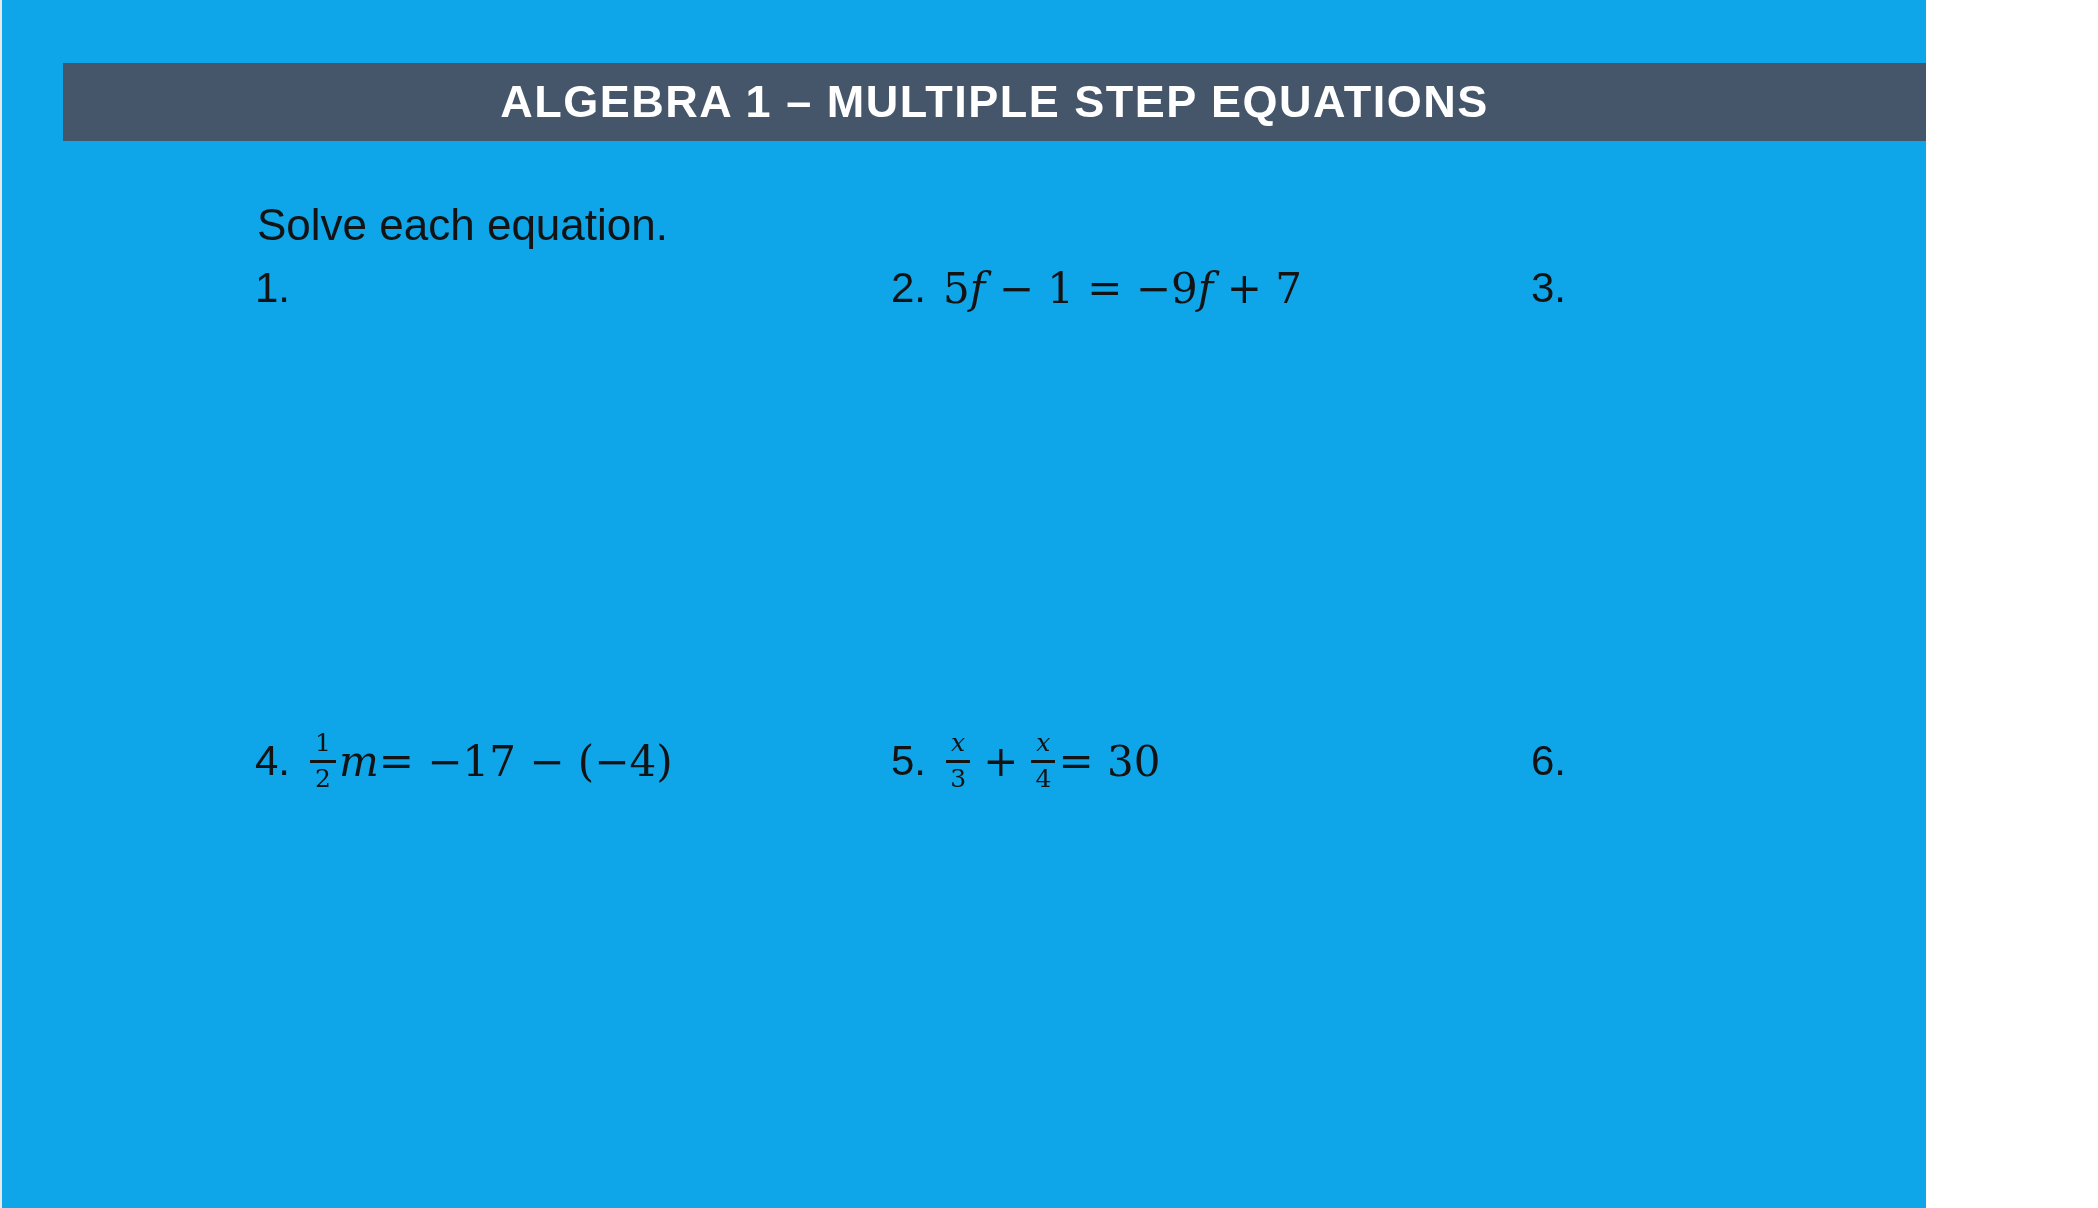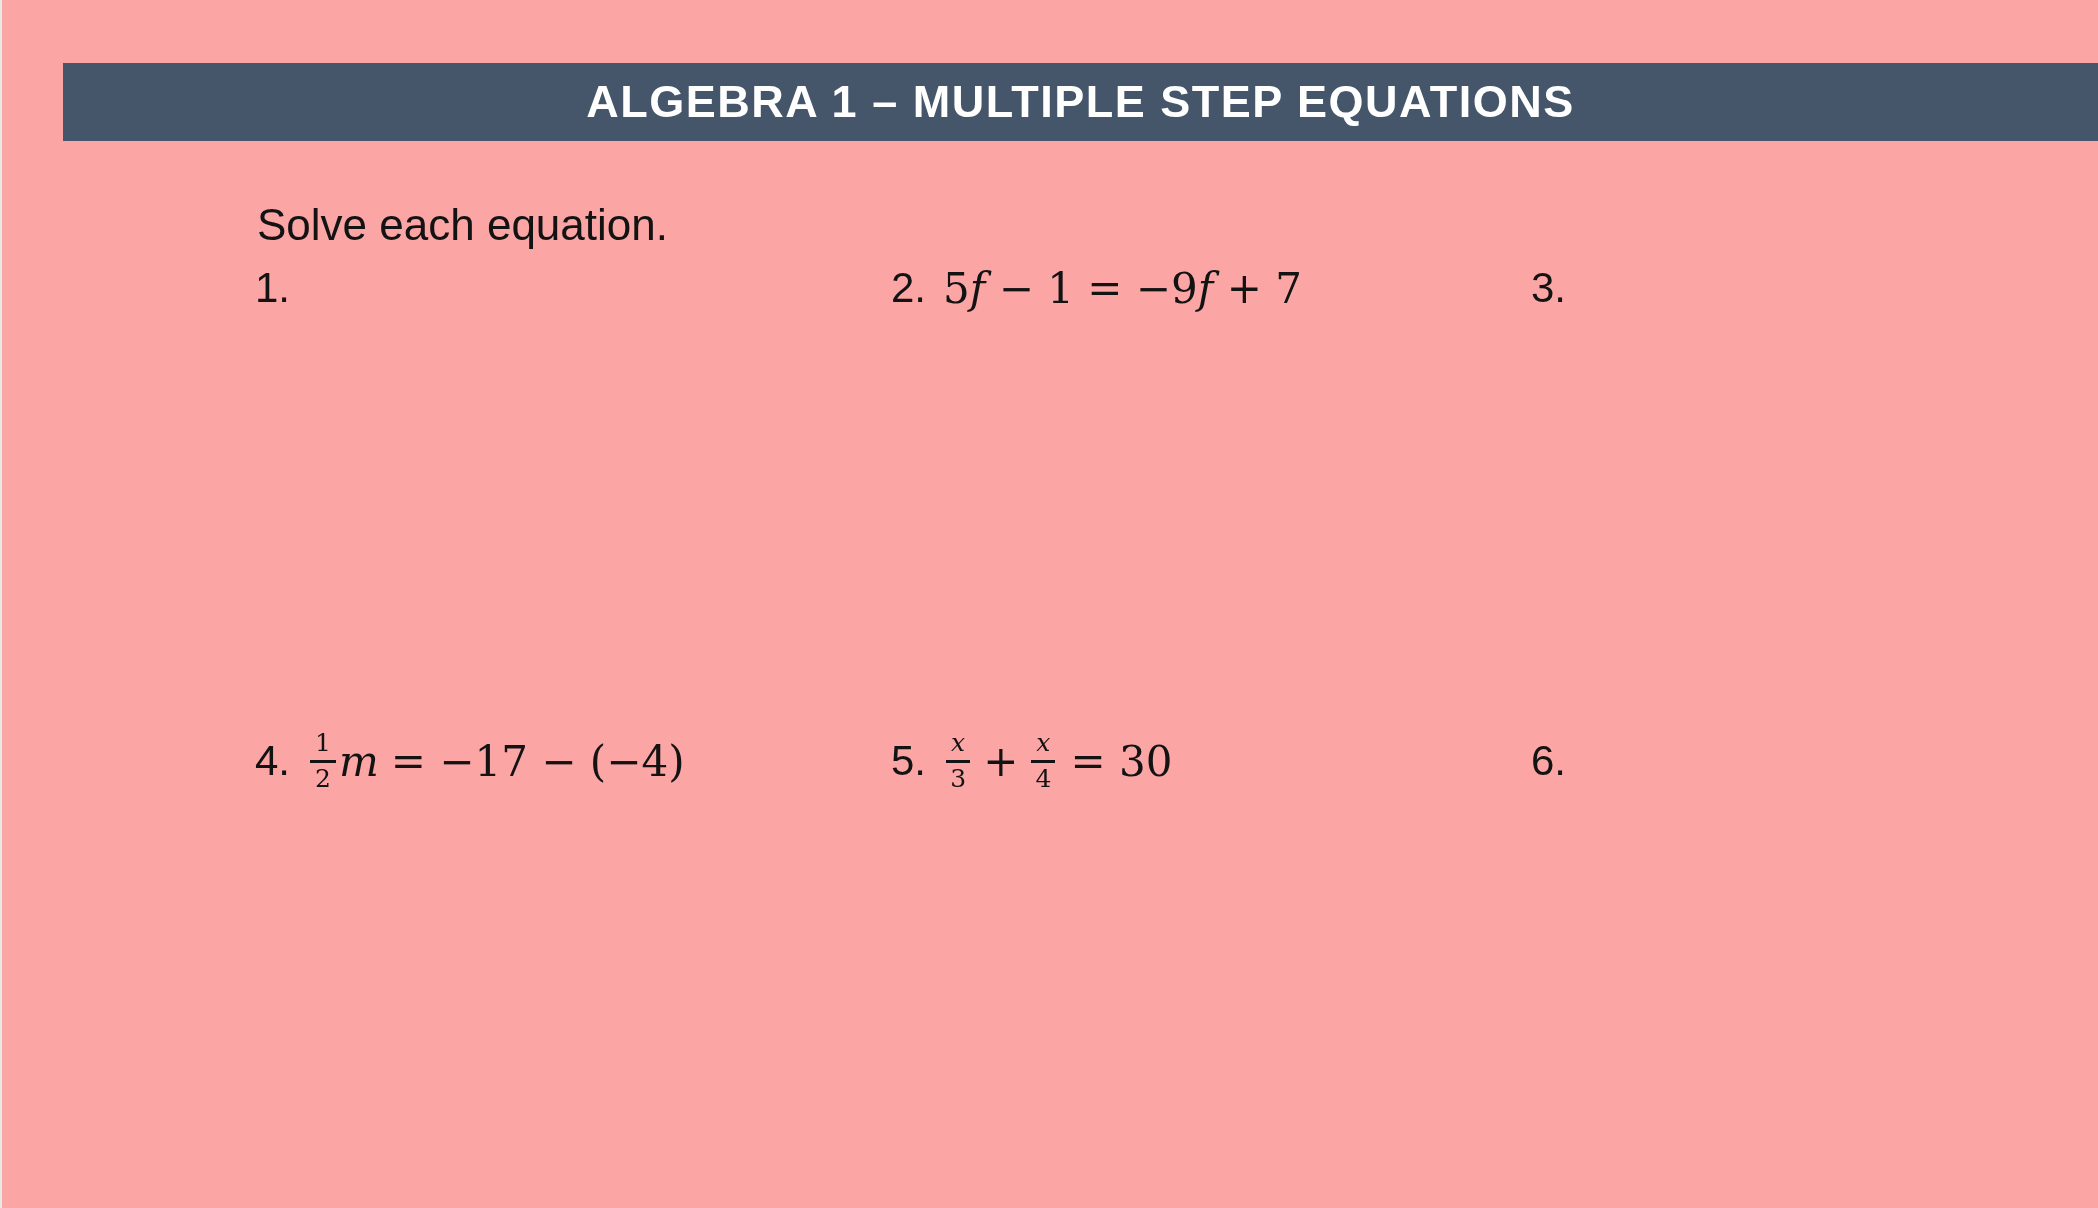--- a/index.html
+++ b/index.html
@@ -2,23 +2,23 @@
 <html><head>
 <meta charset="utf-8">
 <style>
   html, body {
     margin: 0;
     padding: 0;
     background: #ffffff;
   }
   .page {
     position: relative;
-    width: 2098px;
+    width: 1926px;
     height: 1208px;
-    background: #fca5a5;
+    background: #0ea5e9;
     overflow: hidden;
     font-family: "Liberation Sans", sans-serif;
     color: #131313;
   }
   .left-edge {
     position: absolute;
     left: 0;
     top: 0;
     width: 2px;
     height: 100%;
@@ -84,21 +84,21 @@
   .frac .fnum {
     border-bottom: 3px solid #131313;
     padding: 0 5px 2px 5px;
     text-align: center;
   }
   .frac .fden {
     padding-top: 2px;
     text-align: center;
   }
   .frac .it { font-style: italic; }
-  .rest { margin-left: 12px; }
+  .rest { }
   .op { margin: 0 10px; }
 </style>
 </head>
 <body>
 
 <div class="page">
 
   <div class="left-edge"></div>
 
   <div class="header-bar">

